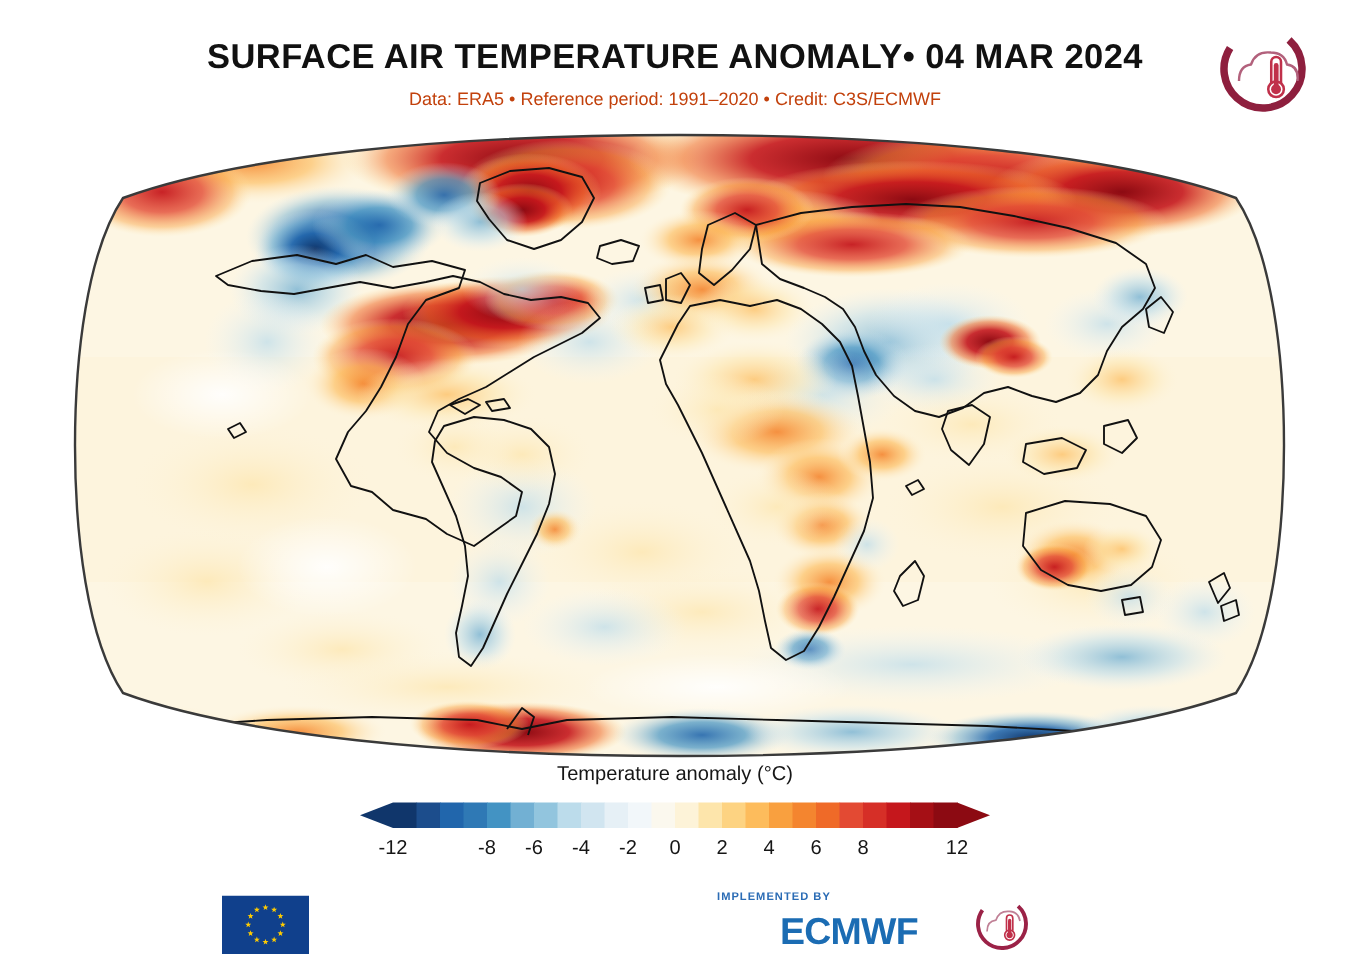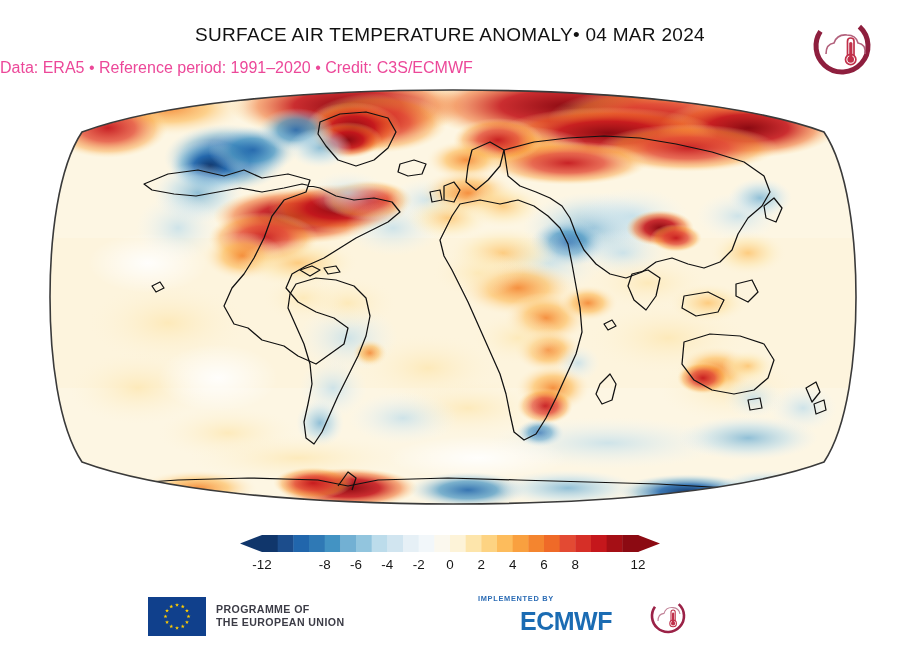--- a/index.html
+++ b/index.html
@@ -23,35 +23,35 @@
     top: 0; left: 0;
     width: 900px;
     height: 92px;
   }
   #title {
     position: absolute;
     top: 24px;
     left: 0;
     width: 900px;
     text-align: center;
-    font-size: 19px;
-    font-weight: normal;
+    font-size: 23px;
+    font-weight: bold;
     letter-spacing: 0.3px;
     color: #111111;
     white-space: nowrap;
   }
   #subtitle {
     position: absolute;
     top: 59px;
     left: 0;
     width: 900px;
-    text-align: left;
-    font-size: 16px;
+    text-align: center;
+    font-size: 12px;
     font-weight: normal;
-    color: #ec4899;
+    color: #c2410c;
     white-space: nowrap;
   }
 
   
   #corner-logo {
     position: absolute;
     top: 14px;
     right: 22px;
     width: 72px;
     height: 66px;
@@ -429,20 +429,21 @@
            C 808 268, 800 338, 776 374
            C 700 402, 560 416, 405 416
            C 250 416, 110 402, 34 374
            C 10 338, 2 268, 2 209
            C 2 150, 10 80, 34 44
            C 110 16, 250 2, 405 2 Z" fill="none" stroke="#3a3a3a" stroke-width="1.6"></path>
 </svg>
 </div>
 
 <div id="cbar-block">
+  <div id="cbar-title">Temperature anomaly (°C)</div>
   <svg id="cbar-svg" width="444" height="48" viewBox="0 0 444 48">
     <g id="cbar-bands">
         <rect x="34.00" y="2" width="16.07" height="17" fill="#10366b"></rect>
         <rect x="49.67" y="2" width="16.07" height="17" fill="#1c4d8c"></rect>
         <rect x="65.33" y="2" width="16.07" height="17" fill="#2166ac"></rect>
         <rect x="81.00" y="2" width="16.07" height="17" fill="#2f79b5"></rect>
         <rect x="96.67" y="2" width="16.07" height="17" fill="#4393c3"></rect>
         <rect x="112.33" y="2" width="16.07" height="17" fill="#72b0d3"></rect>
         <rect x="128.00" y="2" width="16.07" height="17" fill="#92c5de"></rect>
         <rect x="143.67" y="2" width="16.07" height="17" fill="#bcdceb"></rect>
@@ -494,24 +495,20 @@
           <polygon points="38.96,23.15 39.46,24.56 40.96,24.60 39.77,25.51 40.19,26.95 38.96,26.10 37.72,26.95 38.15,25.51 36.96,24.60 38.46,24.56"></polygon>
           <polygon points="34.75,27.36 35.25,28.77 36.75,28.81 35.56,29.72 35.98,31.16 34.75,30.31 33.52,31.16 33.94,29.72 32.75,28.81 34.25,28.77"></polygon>
           <polygon points="29.00,28.90 29.50,30.31 31.00,30.35 29.81,31.26 30.23,32.70 29.00,31.85 27.77,32.70 28.19,31.26 27.00,30.35 28.50,30.31"></polygon>
           <polygon points="23.25,27.36 23.75,28.77 25.25,28.81 24.06,29.72 24.48,31.16 23.25,30.31 22.02,31.16 22.44,29.72 21.25,28.81 22.75,28.77"></polygon>
           <polygon points="19.04,23.15 19.54,24.56 21.04,24.60 19.85,25.51 20.28,26.95 19.04,26.10 17.81,26.95 18.23,25.51 17.04,24.60 18.54,24.56"></polygon>
           <polygon points="17.50,17.40 18.00,18.81 19.50,18.85 18.31,19.76 18.73,21.20 17.50,20.35 16.27,21.20 16.69,19.76 15.50,18.85 17.00,18.81"></polygon>
           <polygon points="19.04,11.65 19.54,13.06 21.04,13.10 19.85,14.01 20.28,15.45 19.04,14.60 17.81,15.45 18.23,14.01 17.04,13.10 18.54,13.06"></polygon>
           <polygon points="23.25,7.44 23.75,8.85 25.25,8.89 24.06,9.80 24.48,11.24 23.25,10.39 22.02,11.24 22.44,9.80 21.25,8.89 22.75,8.85"></polygon>
         </g>
     </svg>
-    <div class="eu-text">
-      <div>PROGRAMME OF</div>
-      <div>THE EUROPEAN UNION</div>
-    </div>
   </div>
 
 
   <div class="footer-logo" id="logo-ecmwf">
     <div>
       <div class="ecmwf-label">IMPLEMENTED BY</div>
       <svg width="148" height="30" viewBox="0 0 148 30">
         <path d="M14 4 A11 11 0 1 0 14 26 A8.5 8.5 0 0 1 14 4 Z" fill="#1b6cb3"></path>
         <path d="M30 4 A11 11 0 1 0 30 26 A8.5 8.5 0 0 1 30 4 Z" fill="#1b6cb3"></path>
         <text x="42" y="25" font-family="Liberation Sans, sans-serif" font-size="25" font-weight="bold" fill="#1b6cb3" letter-spacing="-0.5">ECMWF</text>

